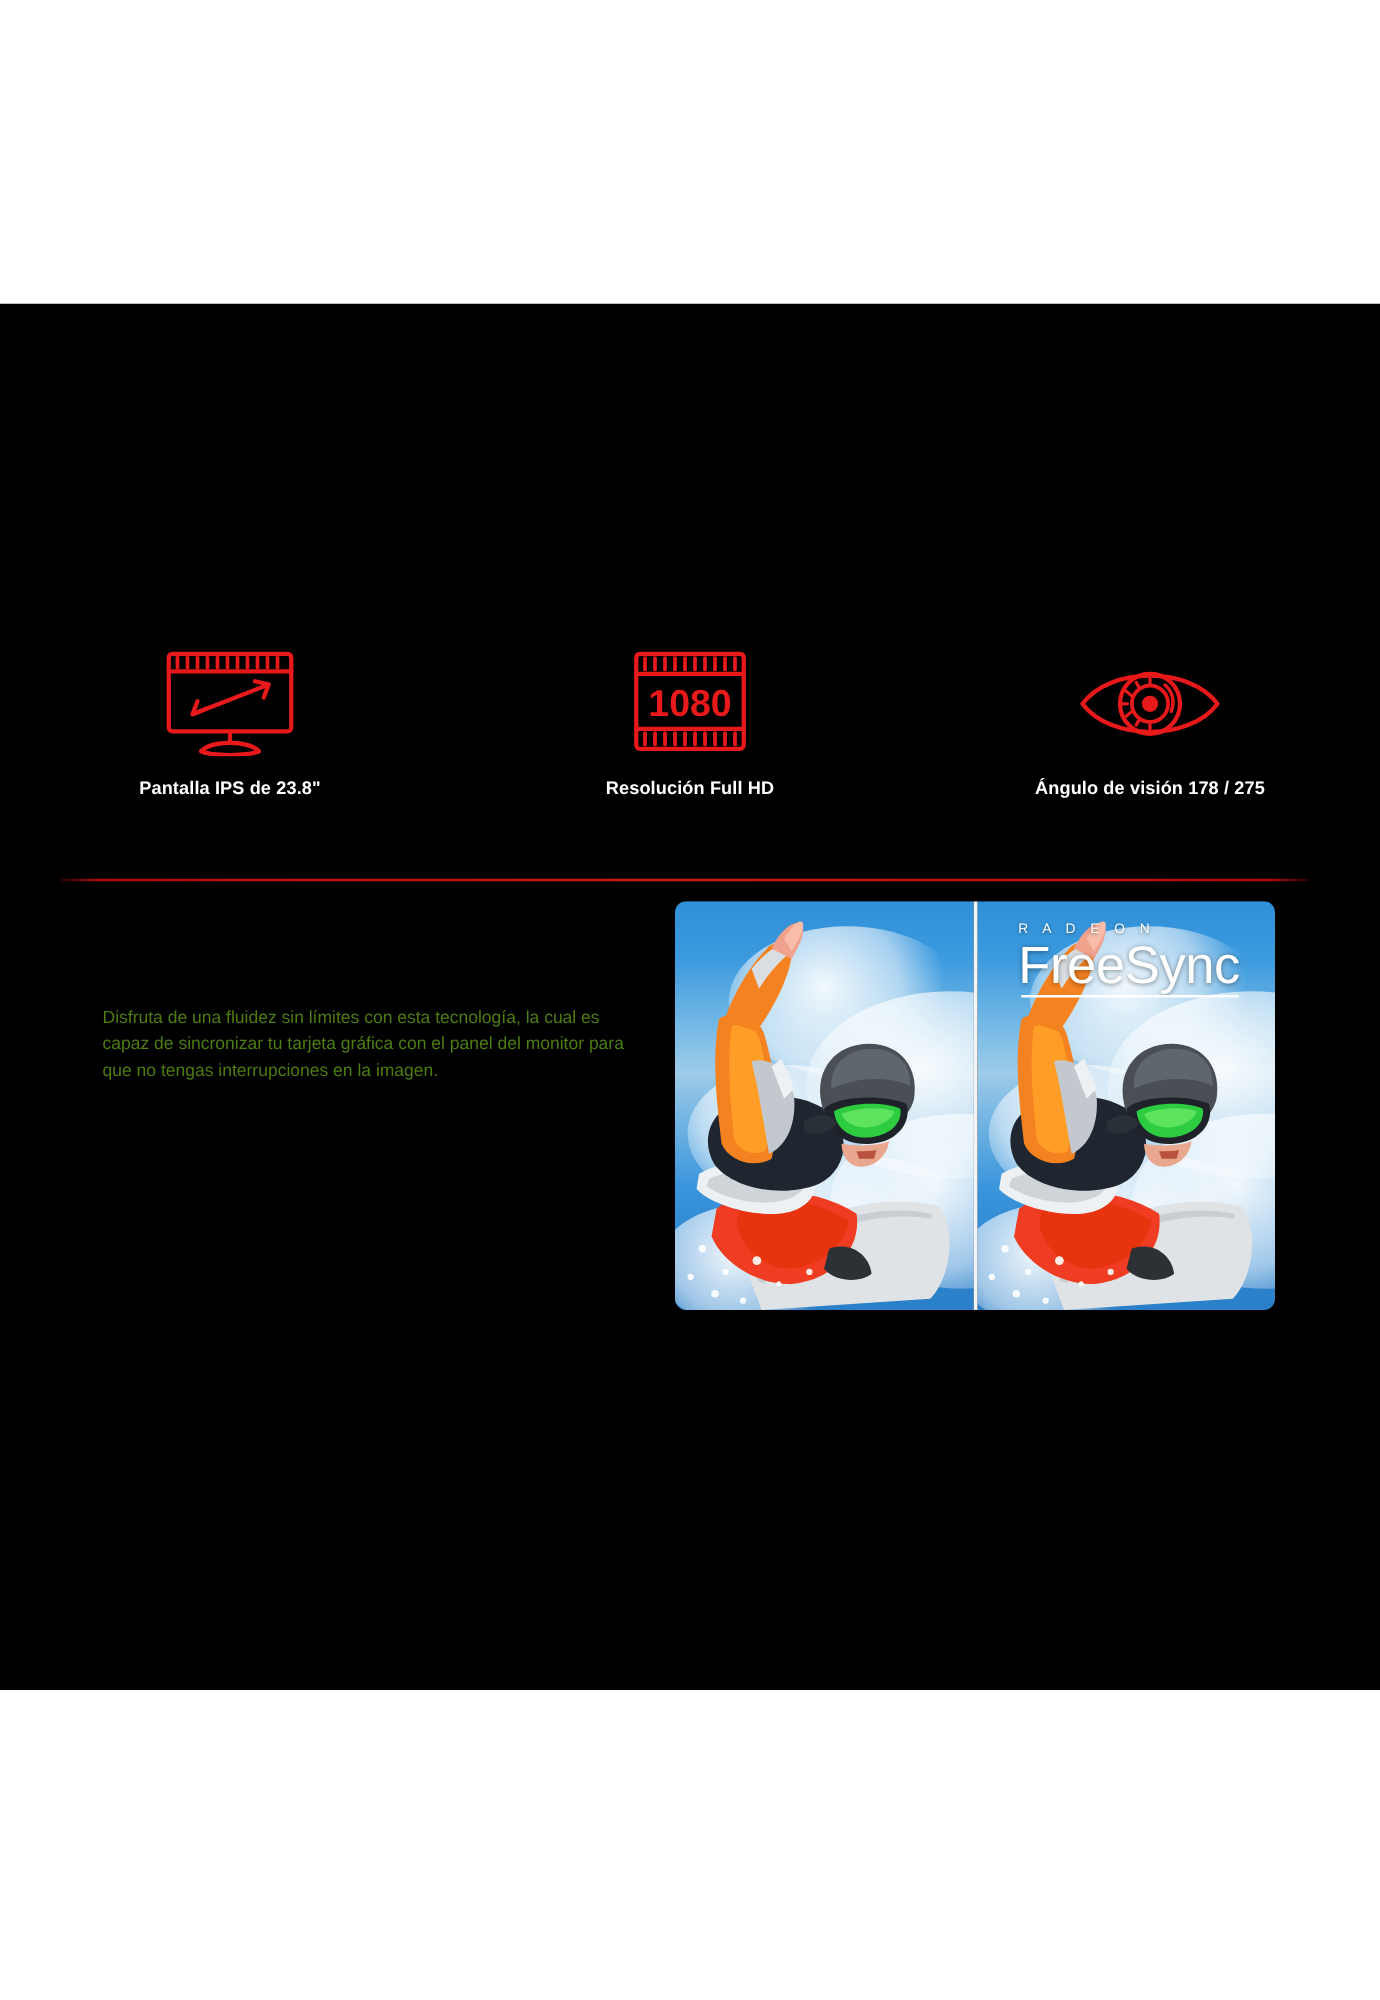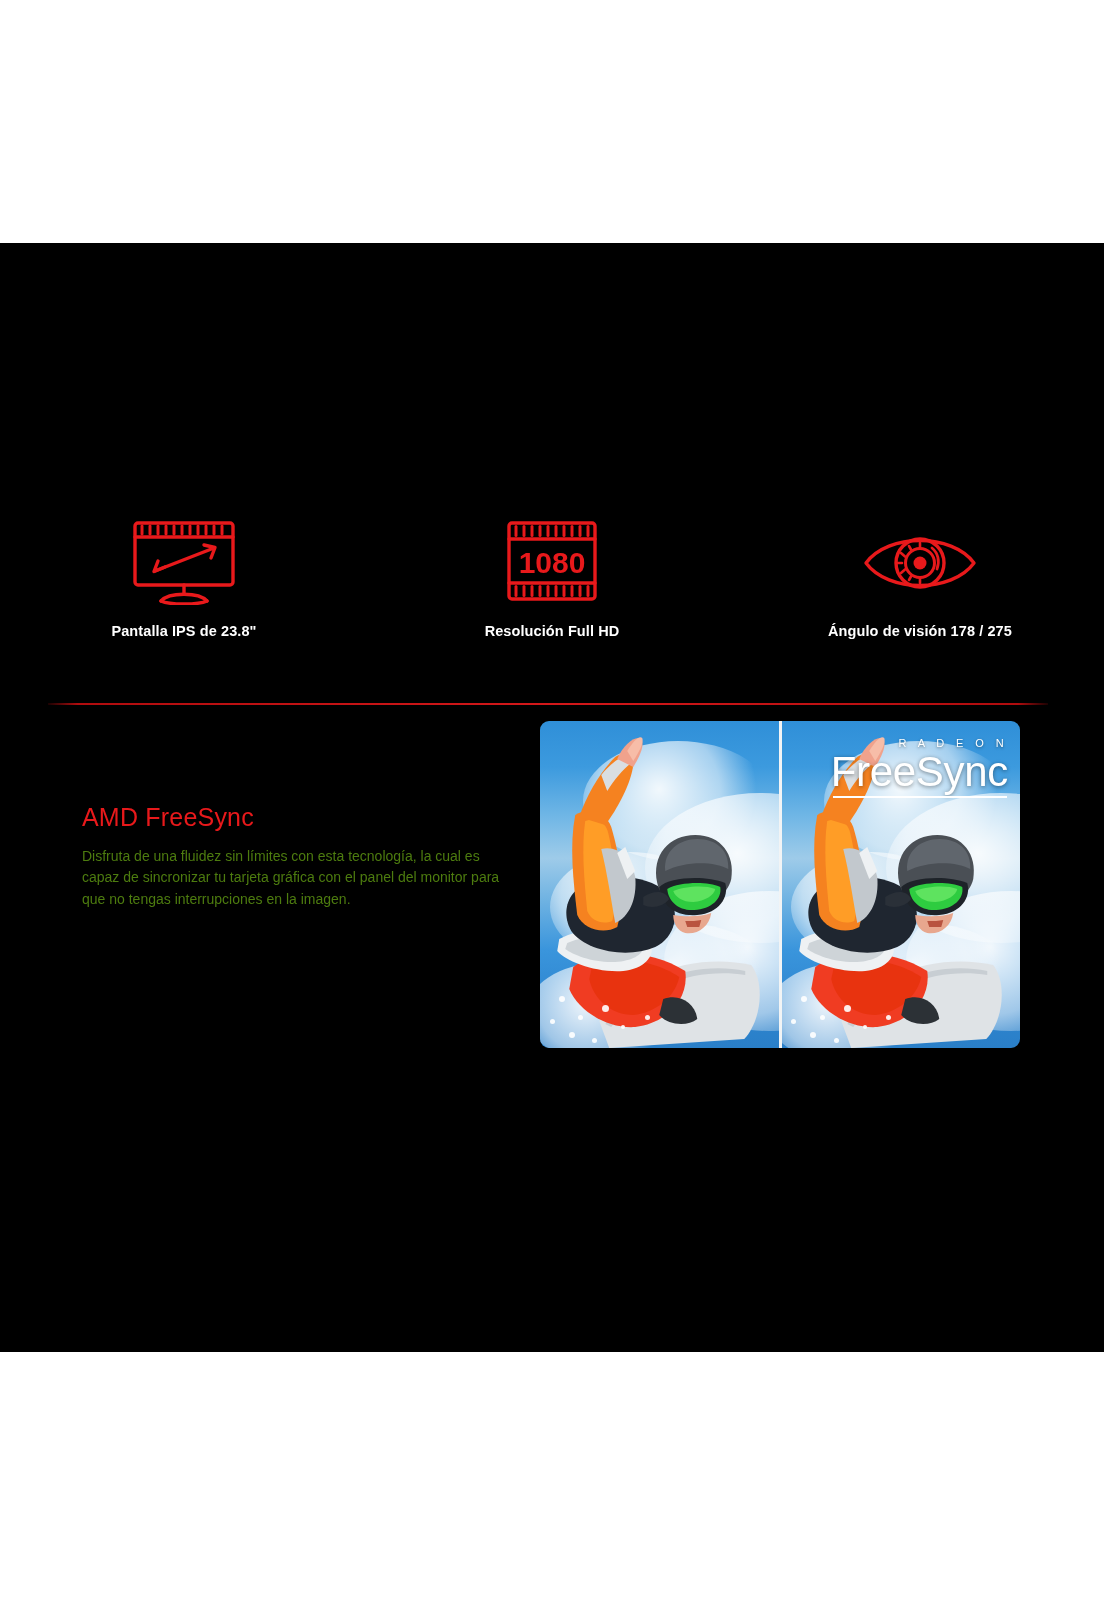--- a/index.html
+++ b/index.html
@@ -161,23 +161,23 @@
   .snow {
     position: absolute;
     border-radius: 50%;
     background: rgba(255,255,255,0.9);
     pointer-events: none;
   }
 
   
   .fs-logo {
     position: absolute;
-    right: 12px;
+    right: 28px;
     top: 16px;
-    text-align: right;
+    text-align: left;
     color: #ffffff;
     pointer-events: none;
     margin-left: 20px;
   }
   .fs-logo-top {
     font-size: 11px;
     letter-spacing: 4.4px;
     font-weight: normal;
     margin-bottom: 2px;
     text-shadow: 0 1px 3px rgba(0,0,0,0.45);
@@ -296,21 +296,20 @@
       <div class="feature-label">Ángulo de visión 178 / 275</div>
     </div>
 
   </div>
 
   <div class="divider"></div>
 
   <div class="freesync-section">
 
     <div class="fs-text">
-      <h2 class="fs-title">AMD FreeSync</h2>
       <p class="fs-body">Disfruta de una fluidez sin límites con esta tecnología, la cual es capaz de sincronizar tu tarjeta gráfica con el panel del monitor para que no tengas interrupciones en la imagen.</p>
     </div>
 
     <div class="fs-photo">
 
       <div class="photo-half">
         <div class="cloud c1"></div>
         <div class="cloud c2"></div>
         <div class="cloud c3"></div>
         <div class="cloud c4"></div>

